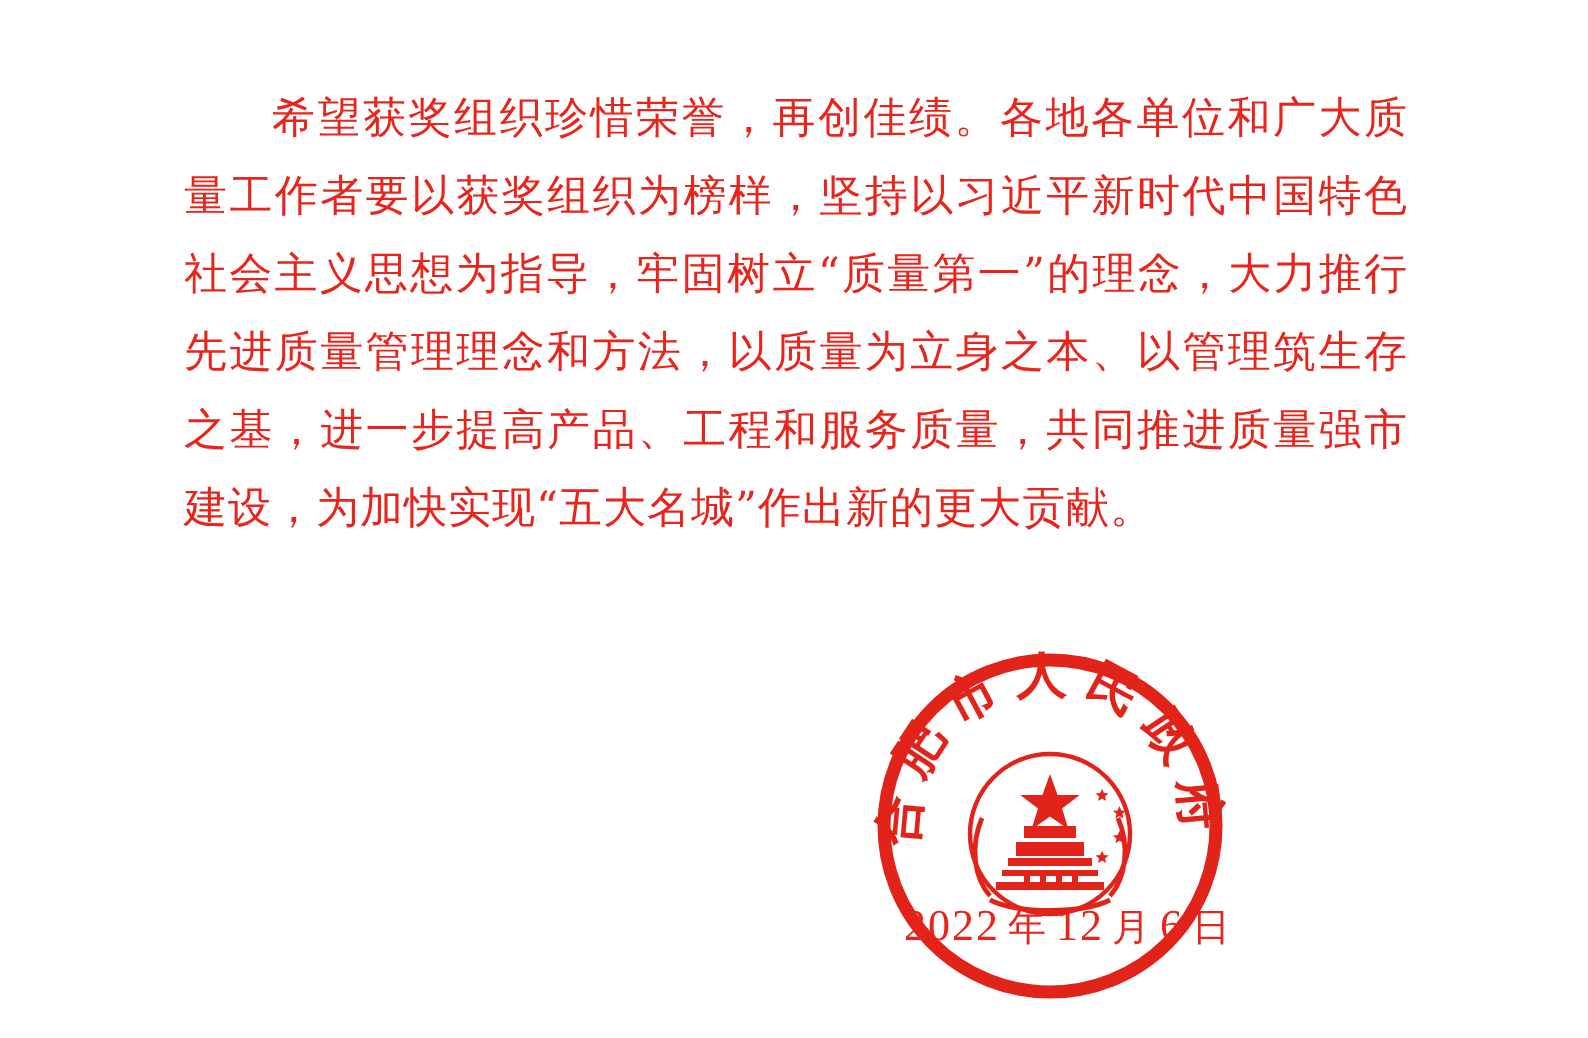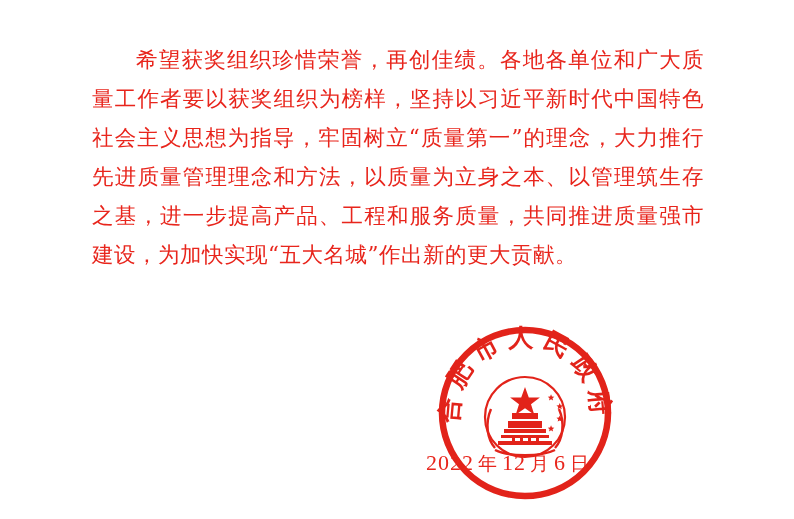--- a/index.html
+++ b/index.html
@@ -54,21 +54,21 @@
     position: absolute;
     left: 0;
     top: 0;
     width: 186px;
     height: 186px;
   }
 
   
   .date-line {
     position: absolute;
-    left: 426px;
+    left: 452px;
     top: 450px;
     width: 300px;
     color: #e8251c;
     font-family: "DejaVu Serif", serif;
     font-size: 21px;
     letter-spacing: 1px;
     white-space: nowrap;
     text-decoration: underline;
   }
   .date-line span {

